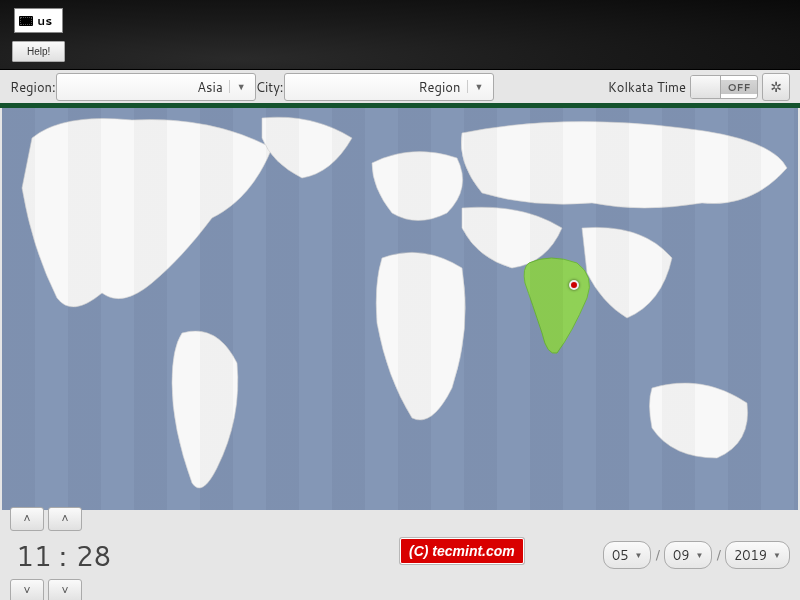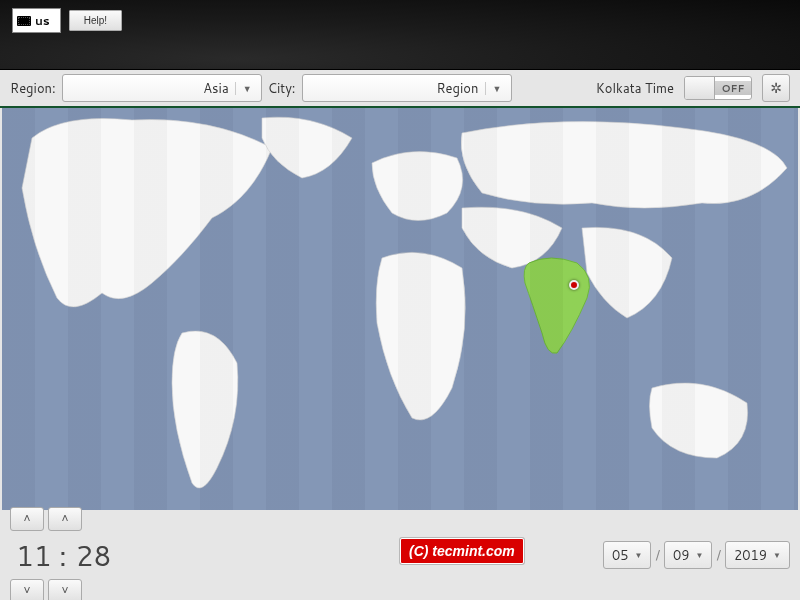--- a/index.html
+++ b/index.html
@@ -46,20 +46,21 @@
       font-size: 13px;
       color: #ddd;
       margin-bottom: 5px;
       letter-spacing: 0.3px;
     }
     .kb-lang {
       display: flex;
       justify-content: flex-end;
       gap: 8px;
       align-items: center;
+      flex-direction: column;
     }
     .kb-badge {
       background: #fff;
       color: #000;
       padding: 3px 10px 3px 4px;
       font-size: 12px;
       border: 1px solid #888;
       display: inline-flex;
       align-items: center;
       gap: 4px;
@@ -84,25 +85,24 @@
       color: #333;
       padding: 4px 14px;
       border-radius: 1px;
       cursor: pointer;
       font-size: 10px;
     }
     
     .toolbar {
       height: 38px;
       background: #e6e6e6;
-      border-bottom: 2px solid #14532d;
+      border-bottom: 5px solid #14532d;
       display: flex;
       align-items: center;
       padding: 0 10px;
-      gap: 6px;
     }
     .toolbar label { font-size: 13px; color: #333; }
     .combo {
       background: linear-gradient(to bottom, #fff 0%, #f2f2f2 100%);
       border: 1px solid #aaa;
       border-radius: 3px;
       height: 28px;
       display: flex;
       align-items: center;
       padding: 0 8px;
@@ -249,21 +249,21 @@
       border-radius: 2px;
       box-shadow: 0 0 0 1px rgba(0,0,0,0.2);
     }
     .date-group {
       margin-left: auto;
       display: flex; align-items: center; gap: 4px;
     }
     .date-combo {
       background: linear-gradient(to bottom, #fafafa, #e6e6e6);
       border: 1px solid #aaa;
-      border-radius: 3px;
+      border-radius: 11px;
       height: 28px;
       padding: 0 8px;
       display: flex; align-items: center; gap: 6px;
       cursor: pointer;
       font-size: 13px;
     }
     .date-combo .tri { font-size: 8px; color: #666; }
     .slash { color: #888; }
   </style>
 </head>

